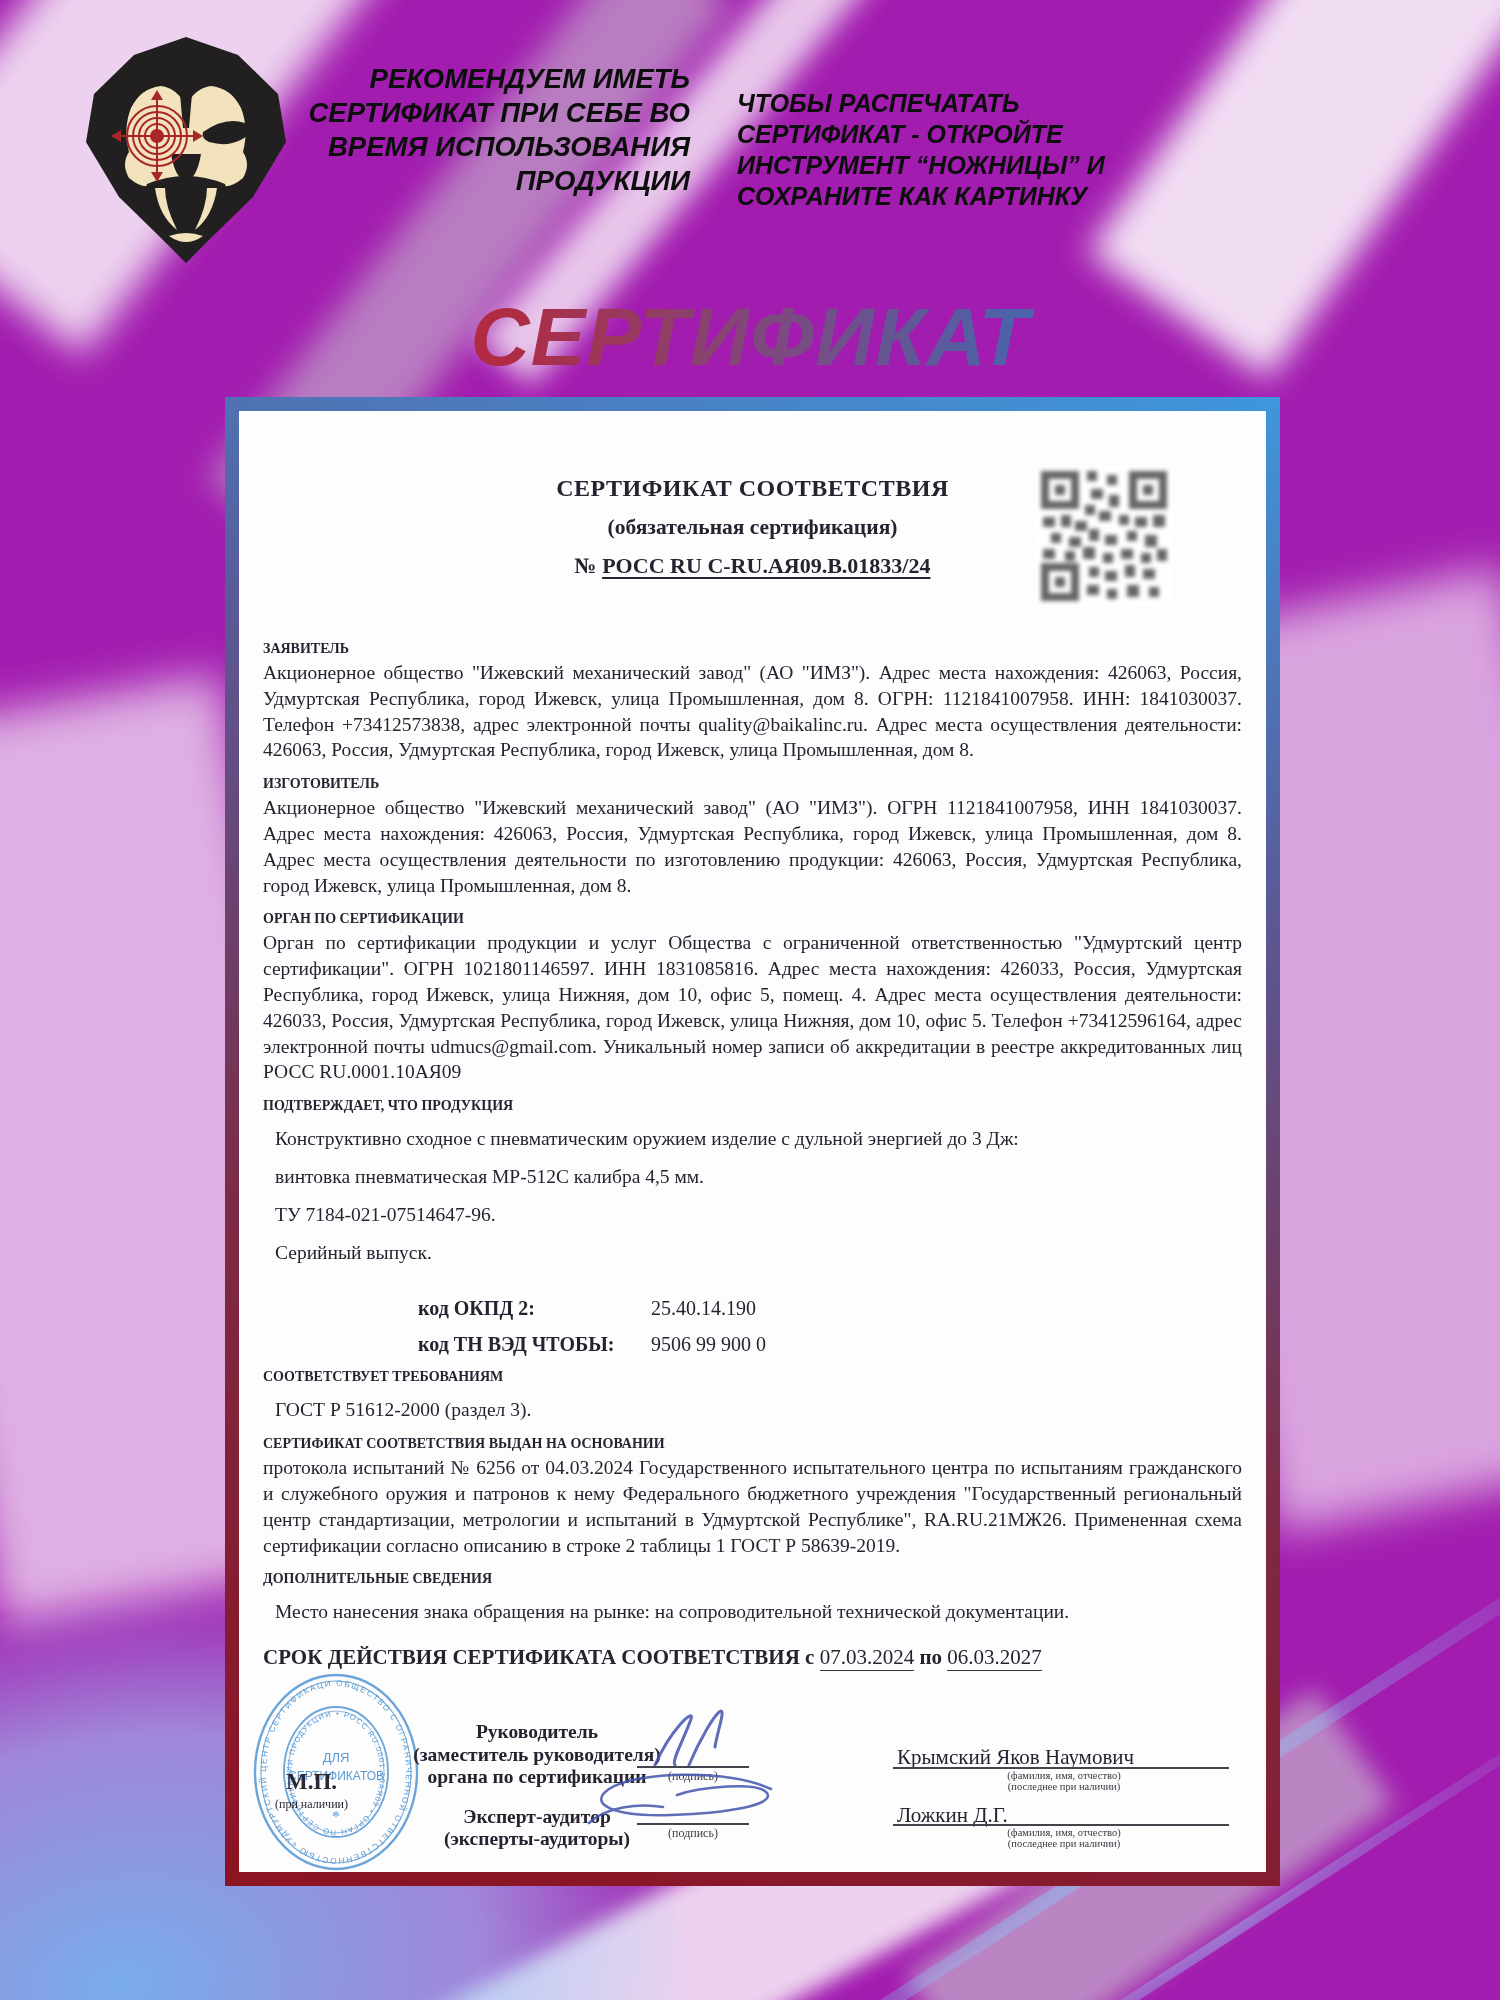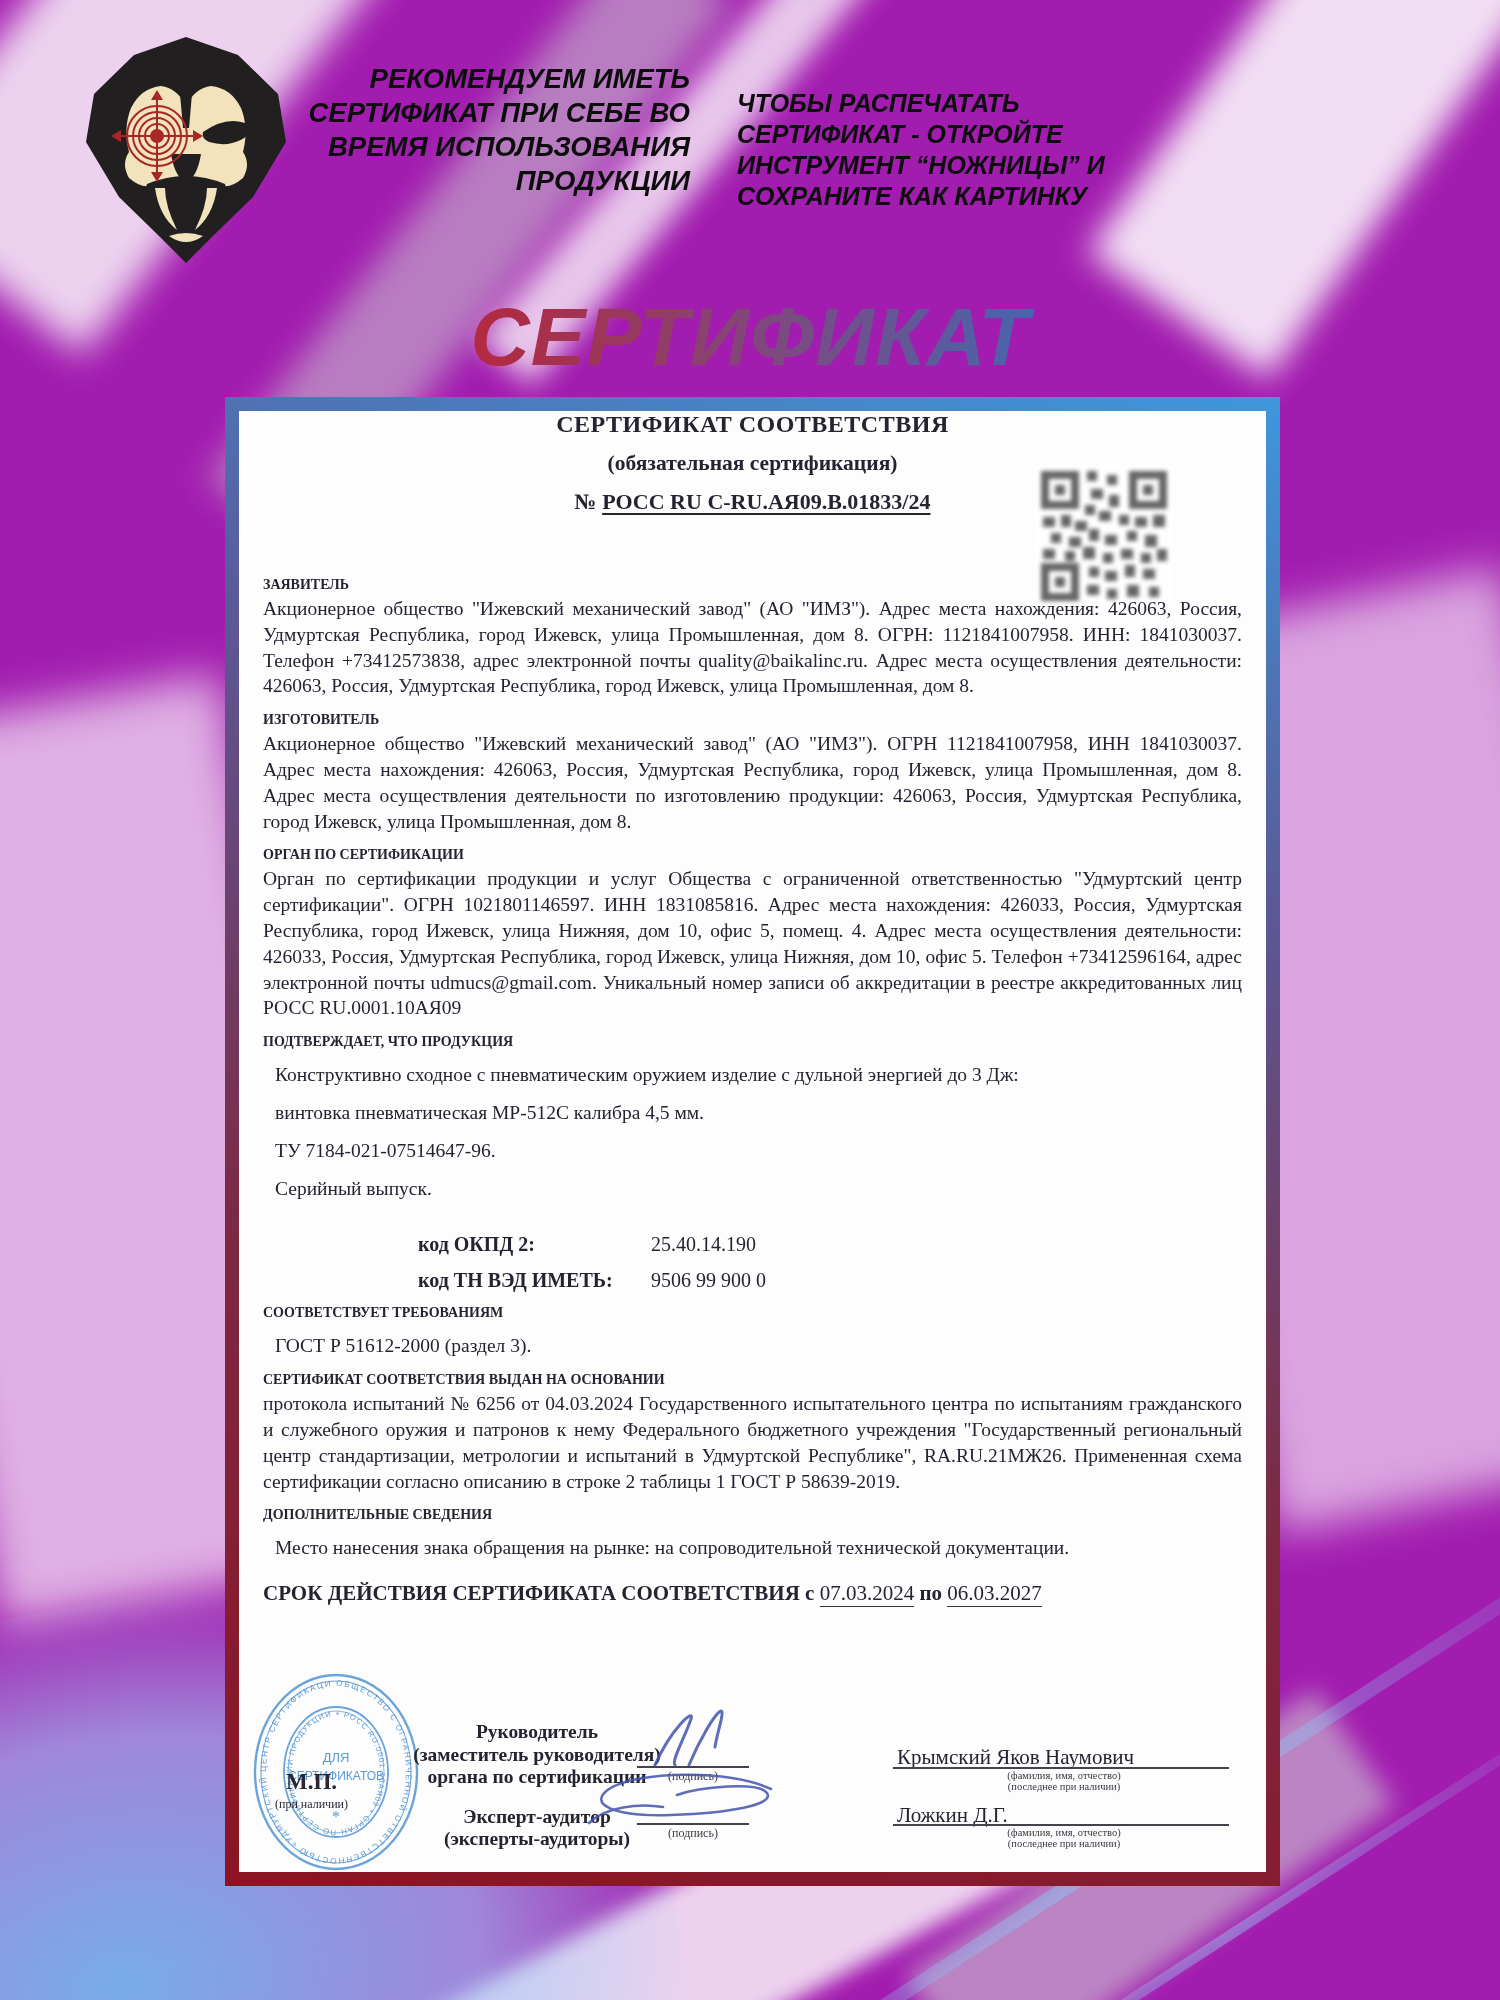--- a/index.html
+++ b/index.html
@@ -30,21 +30,21 @@
   .big-title{position:absolute;left:0;top:290px;width:100%;text-align:center;
     font-family:"Liberation Sans",sans-serif;font-style:italic;font-weight:800;font-size:82px;letter-spacing:1px;
     background:linear-gradient(90deg,#d6212d 12%,#ae2c44 34%,#7c4a80 52%,#4b63ab 68%,#2e84d8 88%);
     -webkit-background-clip:text;background-clip:text;color:transparent;}
 
   
   .doc{position:absolute;left:225px;top:397px;width:1055px;height:1489px;
     background:linear-gradient(196deg,#3e97dc 0%,#5a5a98 28%,#7c2a44 62%,#8c1322 100%);}
   .doc-inner{position:absolute;left:14px;top:14px;right:14px;bottom:14px;background:#fdfdfe;}
   .doc-text{position:absolute;left:24px;right:24px;top:0;}
-  .doc-head{text-align:center;}
+  .doc-head{text-align:center;padding-top:64px;}
   .doc-title{font-size:24px;font-weight:700;letter-spacing:.5px;}
   .doc-subtitle{margin-top:13px;font-size:21.5px;font-weight:700;}
   .doc-number{margin-top:13px;font-size:22px;font-weight:700;}
   .doc-number u{text-decoration:underline;text-underline-offset:4px;}
   .qr{position:absolute;left:796px;top:54px;width:138px;height:142px;}
   .qr svg{filter:blur(2.3px);opacity:.78;}
   h3.sec{font-size:14px;font-weight:700;margin:13px 0 3px;}
   .first-sec{margin-top:62px !important;}
   p.just{font-size:19.5px;line-height:25.8px;text-align:justify;margin:0;}
   p.line{font-size:19.5px;line-height:26px;margin:12px;}
@@ -203,21 +203,21 @@
         <p class="line" data-name="product-line">винтовка пневматическая МР-512С калибра 4,5 мм.</p>
         <p class="line" data-name="product-line">ТУ 7184-021-07514647-96.</p>
         <p class="line" data-name="product-line">Серийный выпуск.</p>
 
         <div class="codes" data-name="product-codes">
           <div class="code-row" data-name="code-row">
             <span class="code-label" data-name="code-label">код ОКПД 2:</span>
             <span data-name="code-value">25.40.14.190</span>
           </div>
           <div class="code-row" data-name="code-row">
-            <span class="code-label" data-name="code-label">код ТН ВЭД ИМЕТЬ:</span>
+            <span class="code-label" data-name="code-label">код ТН ВЭД ЧТОБЫ:</span>
             <span data-name="code-value">9506 99 900 0</span>
           </div>
         </div>
 
         <h3 class="sec" data-name="section-title-requirements">СООТВЕТСТВУЕТ ТРЕБОВАНИЯМ</h3>
         <p class="line" data-name="section-body-requirements">ГОСТ Р 51612-2000 (раздел 3).</p>
 
         <h3 class="sec" data-name="section-title-basis">СЕРТИФИКАТ СООТВЕТСТВИЯ ВЫДАН НА ОСНОВАНИИ</h3>
         <p class="just" data-name="section-body-basis">протокола испытаний № 6256 от 04.03.2024 Государственного испытательного центра по испытаниям гражданского и служебного оружия и патронов к нему Федерального бюджетного учреждения "Государственный региональный центр стандартизации, метрологии и испытаний в Удмуртской Республике", RA.RU.21МЖ26. Примененная схема сертификации согласно описанию в строке 2 таблицы 1 ГОСТ Р 58639-2019.</p>
 

